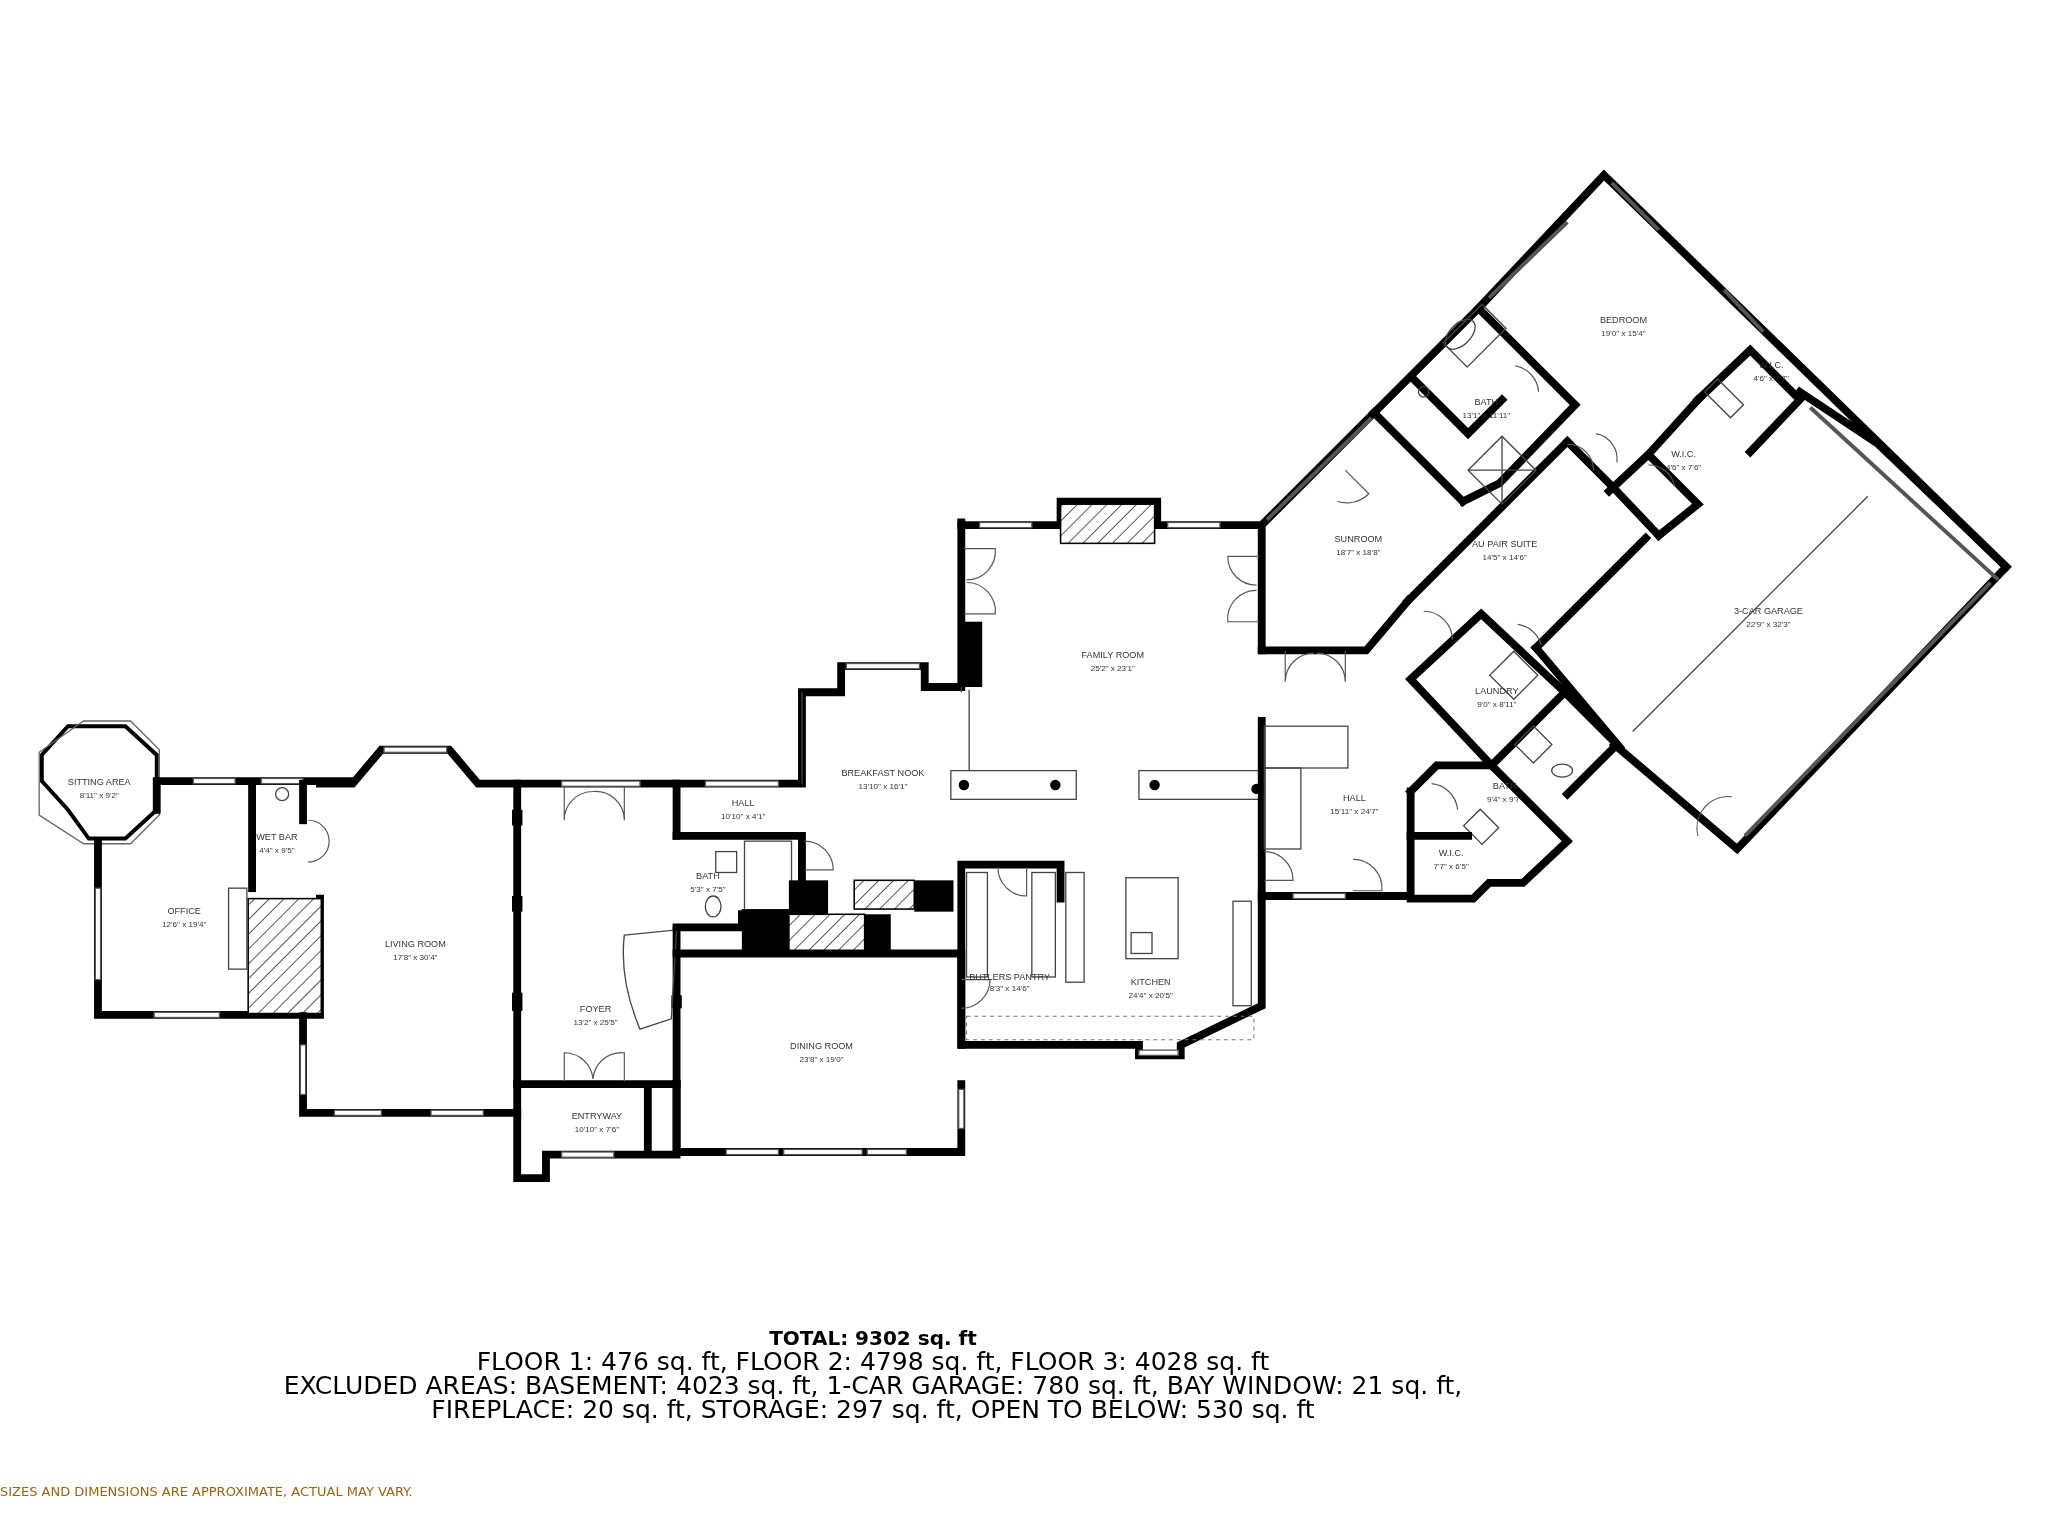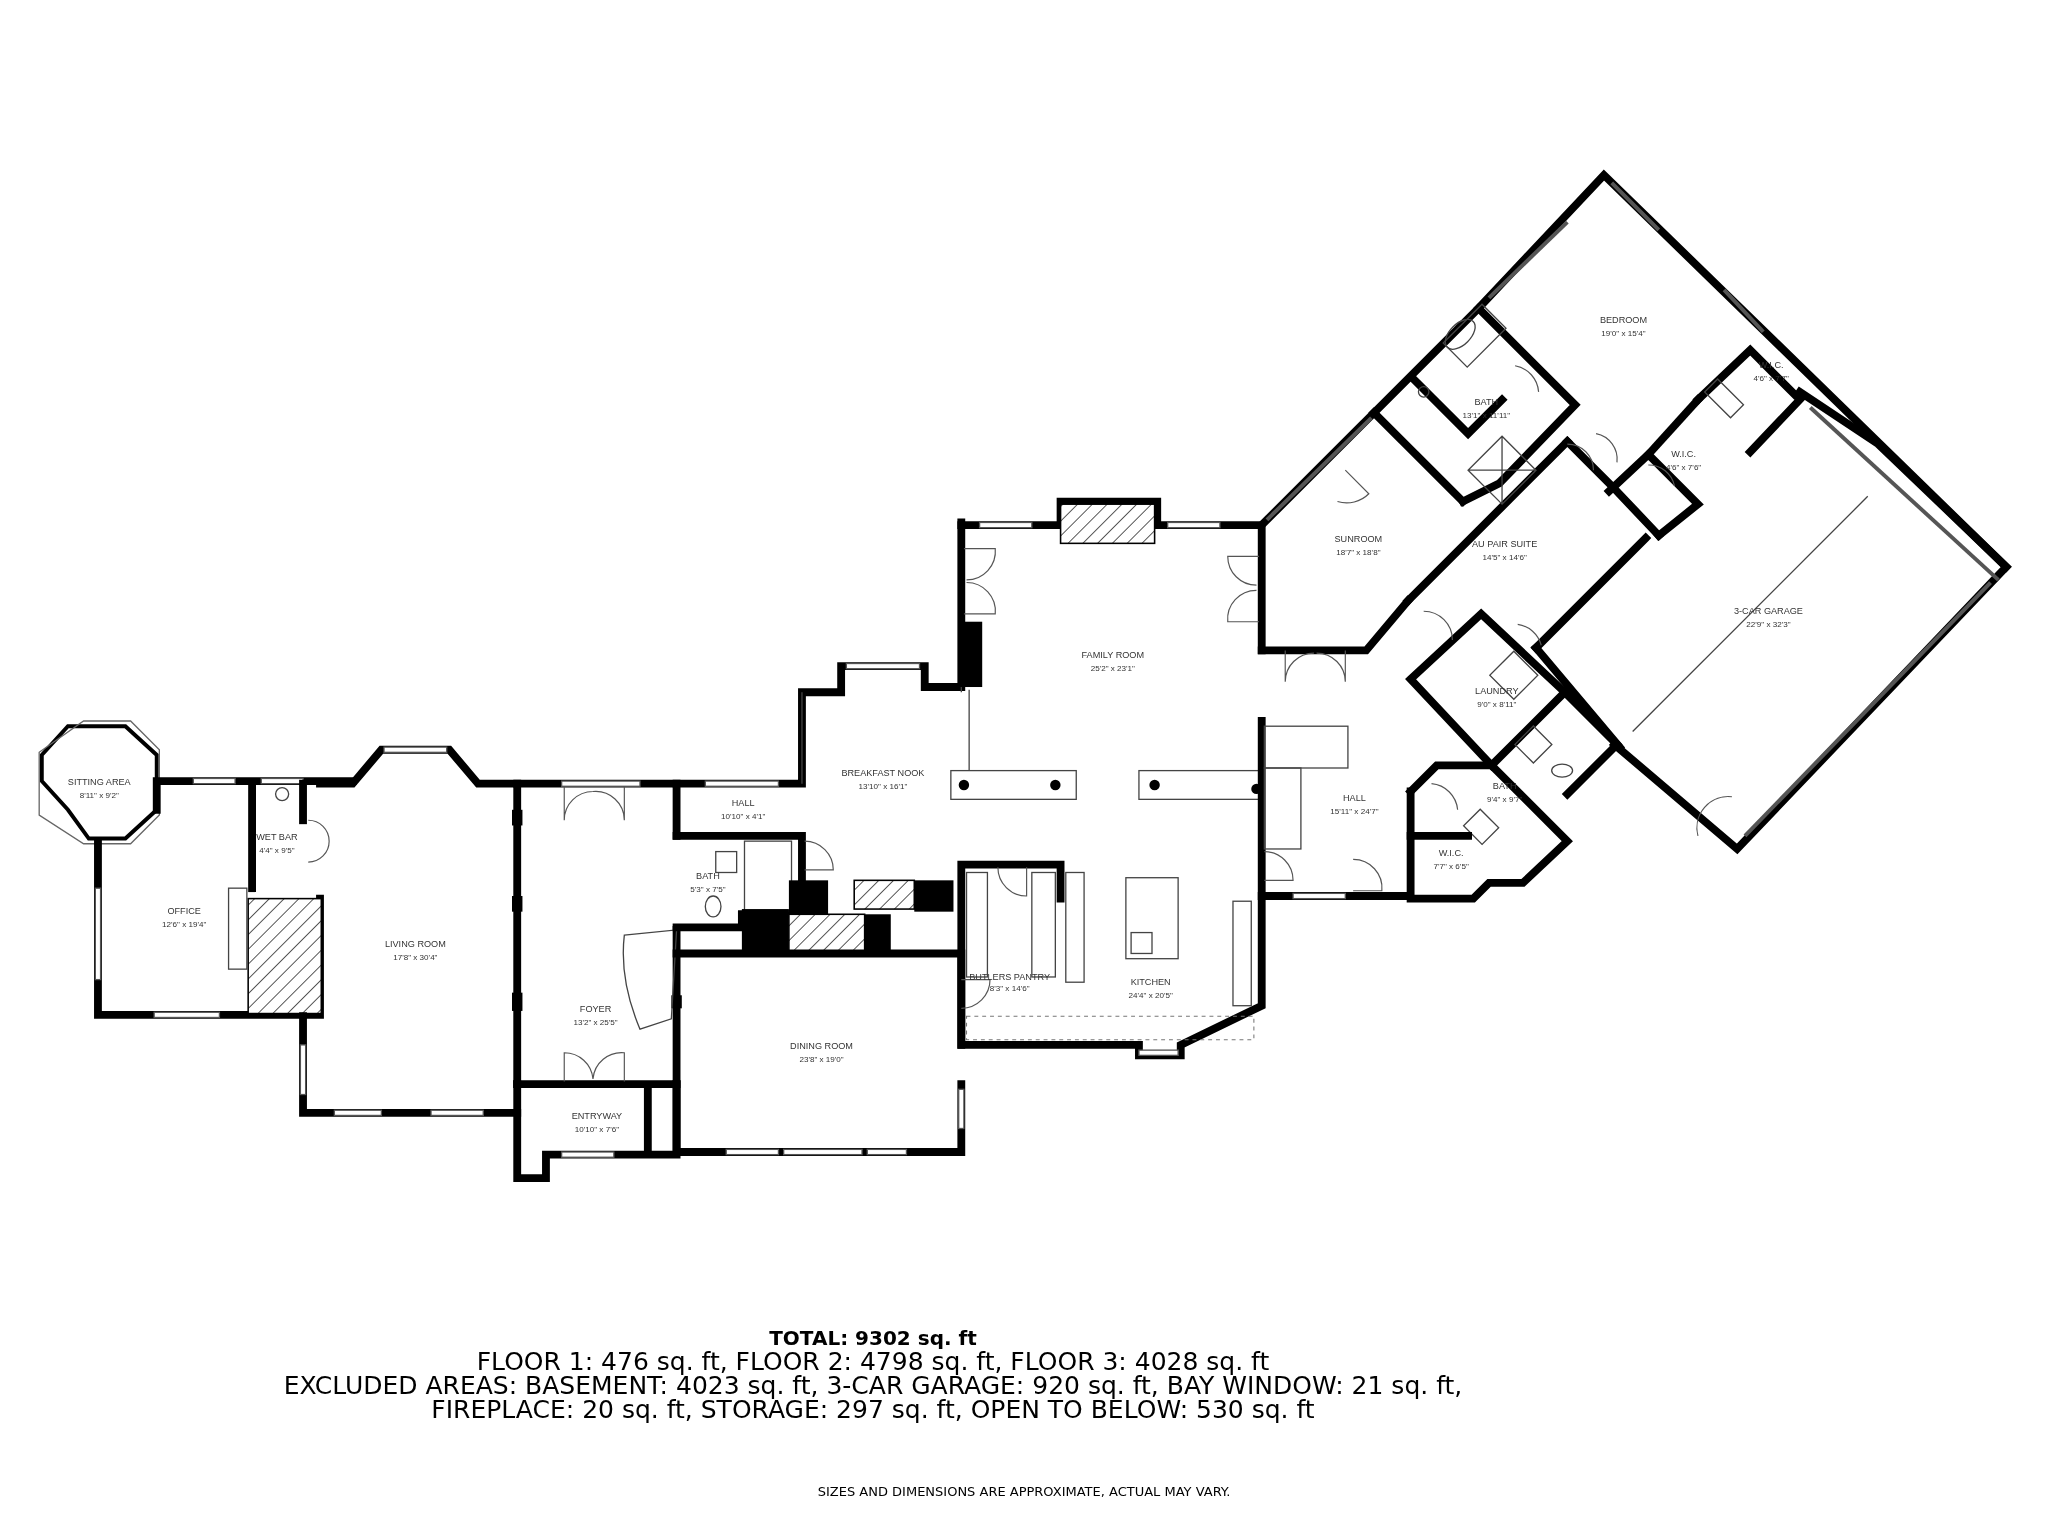--- a/index.html
+++ b/index.html
@@ -13,21 +13,21 @@
   .door { fill: none; stroke: #555; stroke-width: 0.9; }
   .dash { fill: none; stroke: #777; stroke-width: 0.8; stroke-dasharray: 3 3; }
   .room-name { font-family: "Liberation Sans", sans-serif; font-size: 7px; fill: #333; text-anchor: middle; }
   .room-dim { font-family: "Liberation Sans", sans-serif; font-size: 6.2px; fill: #333; text-anchor: middle; }
   .summary { position: absolute; left: 0; width: 1746px; text-align: center; color: #000; font-family: "DejaVu Sans", sans-serif; }
   .summary-total { top: 1326px; font-size: 20px; font-weight: bold; }
   .summary-line { font-size: 25px; line-height: 24px; }
   .summary-l1 { top: 1350px; }
   .summary-l2 { top: 1374px; }
   .summary-l3 { top: 1398px; }
-  .disclaimer { position: absolute; top: 1484px; left: 0; width: 2048px; text-align: center; font-size: 13px; color: #000000; font-family: "DejaVu Sans", sans-serif; }
+  .disclaimer { position: absolute; top: 1484px; left: 0; width: 2048px; font-size: 13px; color: #a16207; font-family: "DejaVu Sans", sans-serif; }
 </style>
 </head>
 <body>
 
 <svg id="plan" viewBox="0 0 1568 1176" preserveAspectRatio="none" xmlns="http://www.w3.org/2000/svg">
   <defs>
     <pattern id="hatch" patternUnits="userSpaceOnUse" width="8" height="8" patternTransform="rotate(45)">
       <rect width="8" height="8" fill="#fff"></rect>
       <line x1="0" y1="0" x2="0" y2="8" stroke="#000" stroke-width="1"></line>
     </pattern>
@@ -260,15 +260,15 @@
     <text class="room-name" x="1289" y="350">W.I.C.</text>
     <text class="room-dim" x="1289" y="360">4'6" x 7'6"</text>
 
     <text class="room-name" x="1354" y="470">3-CAR GARAGE</text>
     <text class="room-dim" x="1354" y="480">22'9" x 32'3"</text>
   </g>
 </svg>
 
 <div class="summary summary-total">TOTAL: 9302 sq. ft</div>
 <div class="summary summary-line summary-l1">FLOOR 1: 476 sq. ft, FLOOR 2: 4798 sq. ft, FLOOR 3: 4028 sq. ft</div>
-<div class="summary summary-line summary-l2">EXCLUDED AREAS: BASEMENT: 4023 sq. ft, 3-CAR GARAGE: 920 sq. ft, BAY WINDOW: 21 sq. ft,</div>
+<div class="summary summary-line summary-l2">EXCLUDED AREAS: BASEMENT: 4023 sq. ft, 1-CAR GARAGE: 780 sq. ft, BAY WINDOW: 21 sq. ft,</div>
 <div class="summary summary-line summary-l3">FIREPLACE: 20 sq. ft, STORAGE: 297 sq. ft, OPEN TO BELOW: 530 sq. ft</div>
 <div class="disclaimer">SIZES AND DIMENSIONS ARE APPROXIMATE, ACTUAL MAY VARY.</div>
 
 </body></html>

